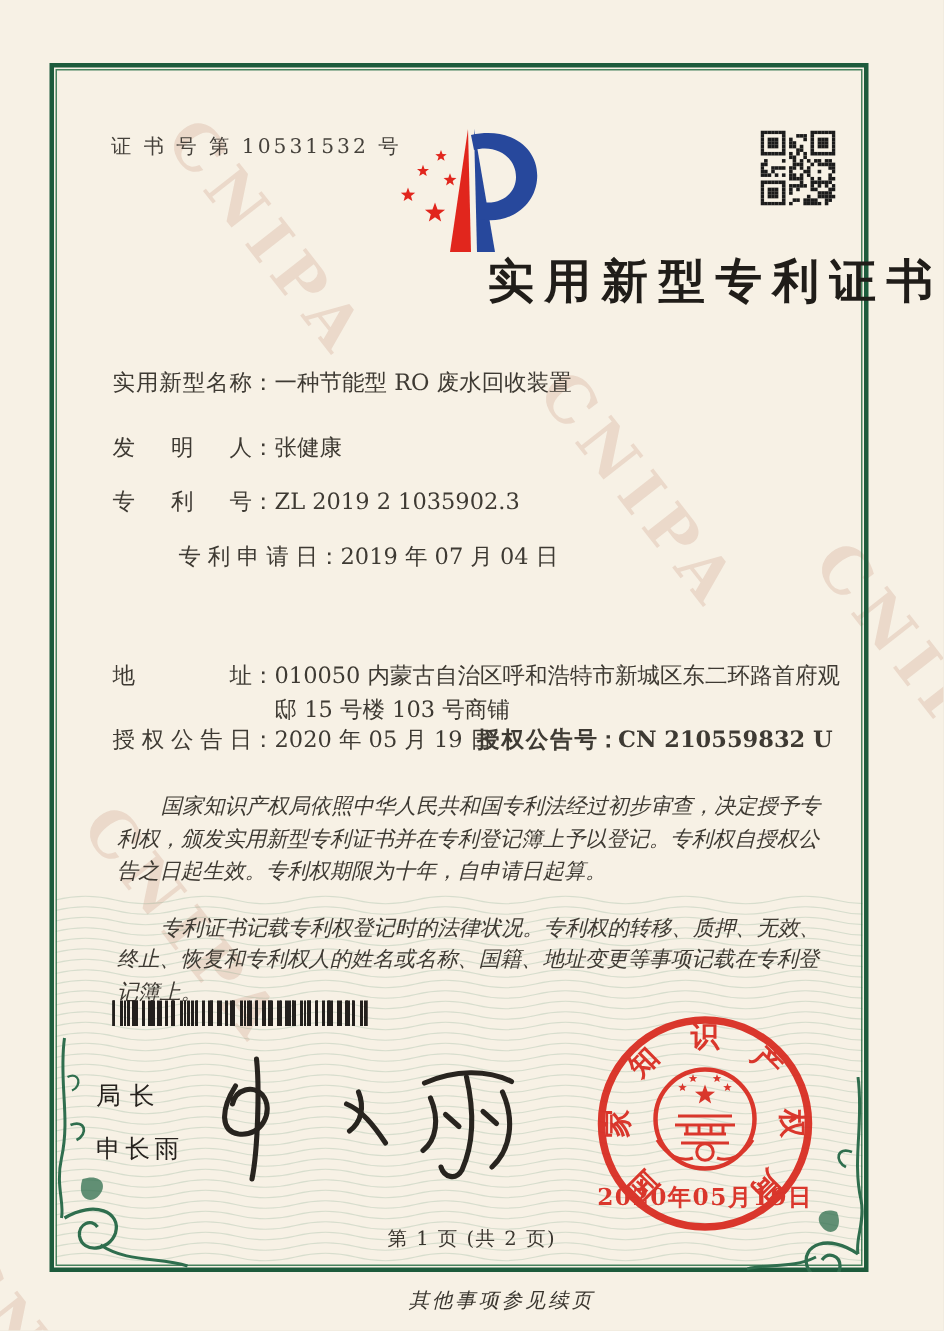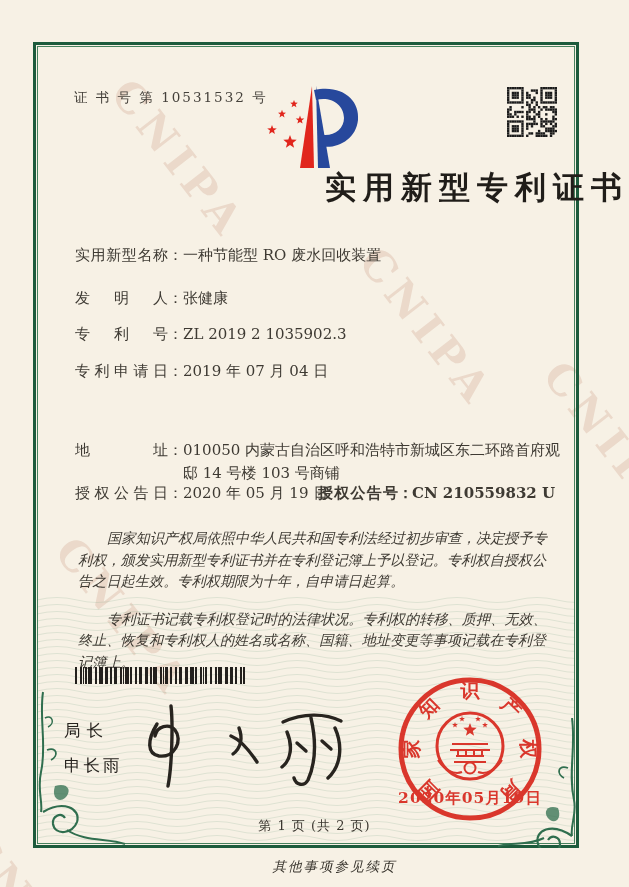--- a/index.html
+++ b/index.html
@@ -385,25 +385,25 @@
 
   <div class="field-row" style="top:289px;">
     <span class="flabel">发明人</span><span class="fcolon">：</span><span class="fvalue">张健康</span>
   </div>
   <div class="field-row" style="top:246px;">
     <span class="flabel">实用新型名称</span><span class="fcolon">：</span><span class="fvalue">一种节能型 RO 废水回收装置</span>
   </div>
   <div class="field-row" style="top:325px;">
     <span class="flabel">专利号</span><span class="fcolon">：</span><span class="fvalue">ZL 2019 2 1035902.3</span>
   </div>
-  <div class="field-row" style="top:362px;">
+  <div class="field-row" style="top:362px;margin-left:44px;">
     <span class="flabel">专利申请日</span><span class="fcolon">：</span><span class="fvalue">2019 年 07 月 04 日</span>
   </div>
   <div class="field-row" style="top:441px;">
-    <span class="flabel">地址</span><span class="fcolon">：</span><span class="fvalue"><span class="vline" style="display:block">010050 内蒙古自治区呼和浩特市新城区东二环路首府观</span><span class="vline" style="display:block">邸 14 号楼 103 号商铺</span></span>
+    <span class="flabel">地址</span><span class="fcolon">：</span><span class="fvalue"><span class="vline" style="display:block">010050 内蒙古自治区呼和浩特市新城区东二环路首府观</span><span class="vline" style="display:block">邸 15 号楼 103 号商铺</span></span>
   </div>
   <div class="field-row" style="top:484px;">
     <span class="flabel">授权公告日</span><span class="fcolon">：</span><span class="fvalue">2020 年 05 月 19 日</span>
   </div>
   <div class="field-row pair2" style="top:484px;">
     <span class="flabel">授权公告号</span><span class="fcolon">：</span><span class="fvalue">CN 210559832 U</span>
   </div>
 
   <div class="body-paras">
     <p>国家知识产权局依照中华人民共和国专利法经过初步审查，决定授予专利权，颁发实用新型专利证书并在专利登记簿上予以登记。专利权自授权公告之日起生效。专利权期限为十年，自申请日起算。</p>

